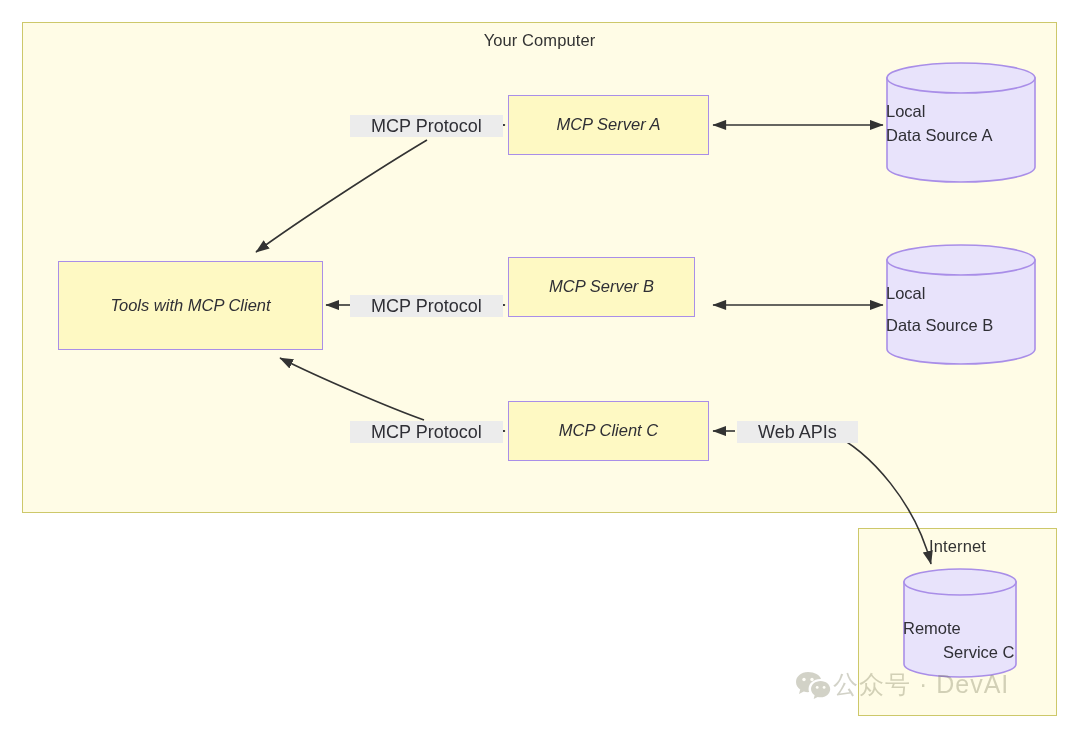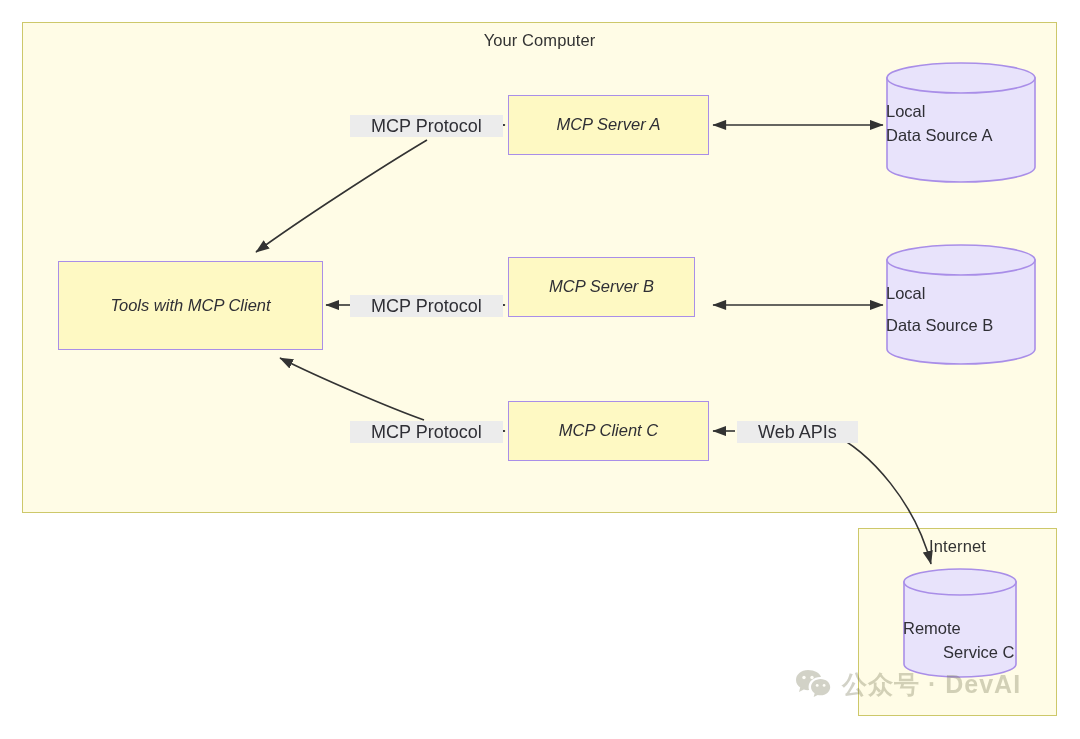--- a/index.html
+++ b/index.html
@@ -104,25 +104,23 @@
     pointer-events: none;
   }
   .edge-line { stroke: #333333; stroke-width: 1.6px; fill: none; }
 
   
   #watermark {
     position: absolute;
     left: 795px;
     top: 668px;
     display: flex;
-    align-items: flex-start;
-    gap: 9px;
+    align-items: center;
     opacity: 0.30;
     pointer-events: none;
-    font-weight: bold;
   }
   #watermark .wm-text {
     font-size: 25px;
     color: #6d6d4a;
     letter-spacing: 1px;
     white-space: nowrap;
   }
 </style>
 </head>
 <body>

